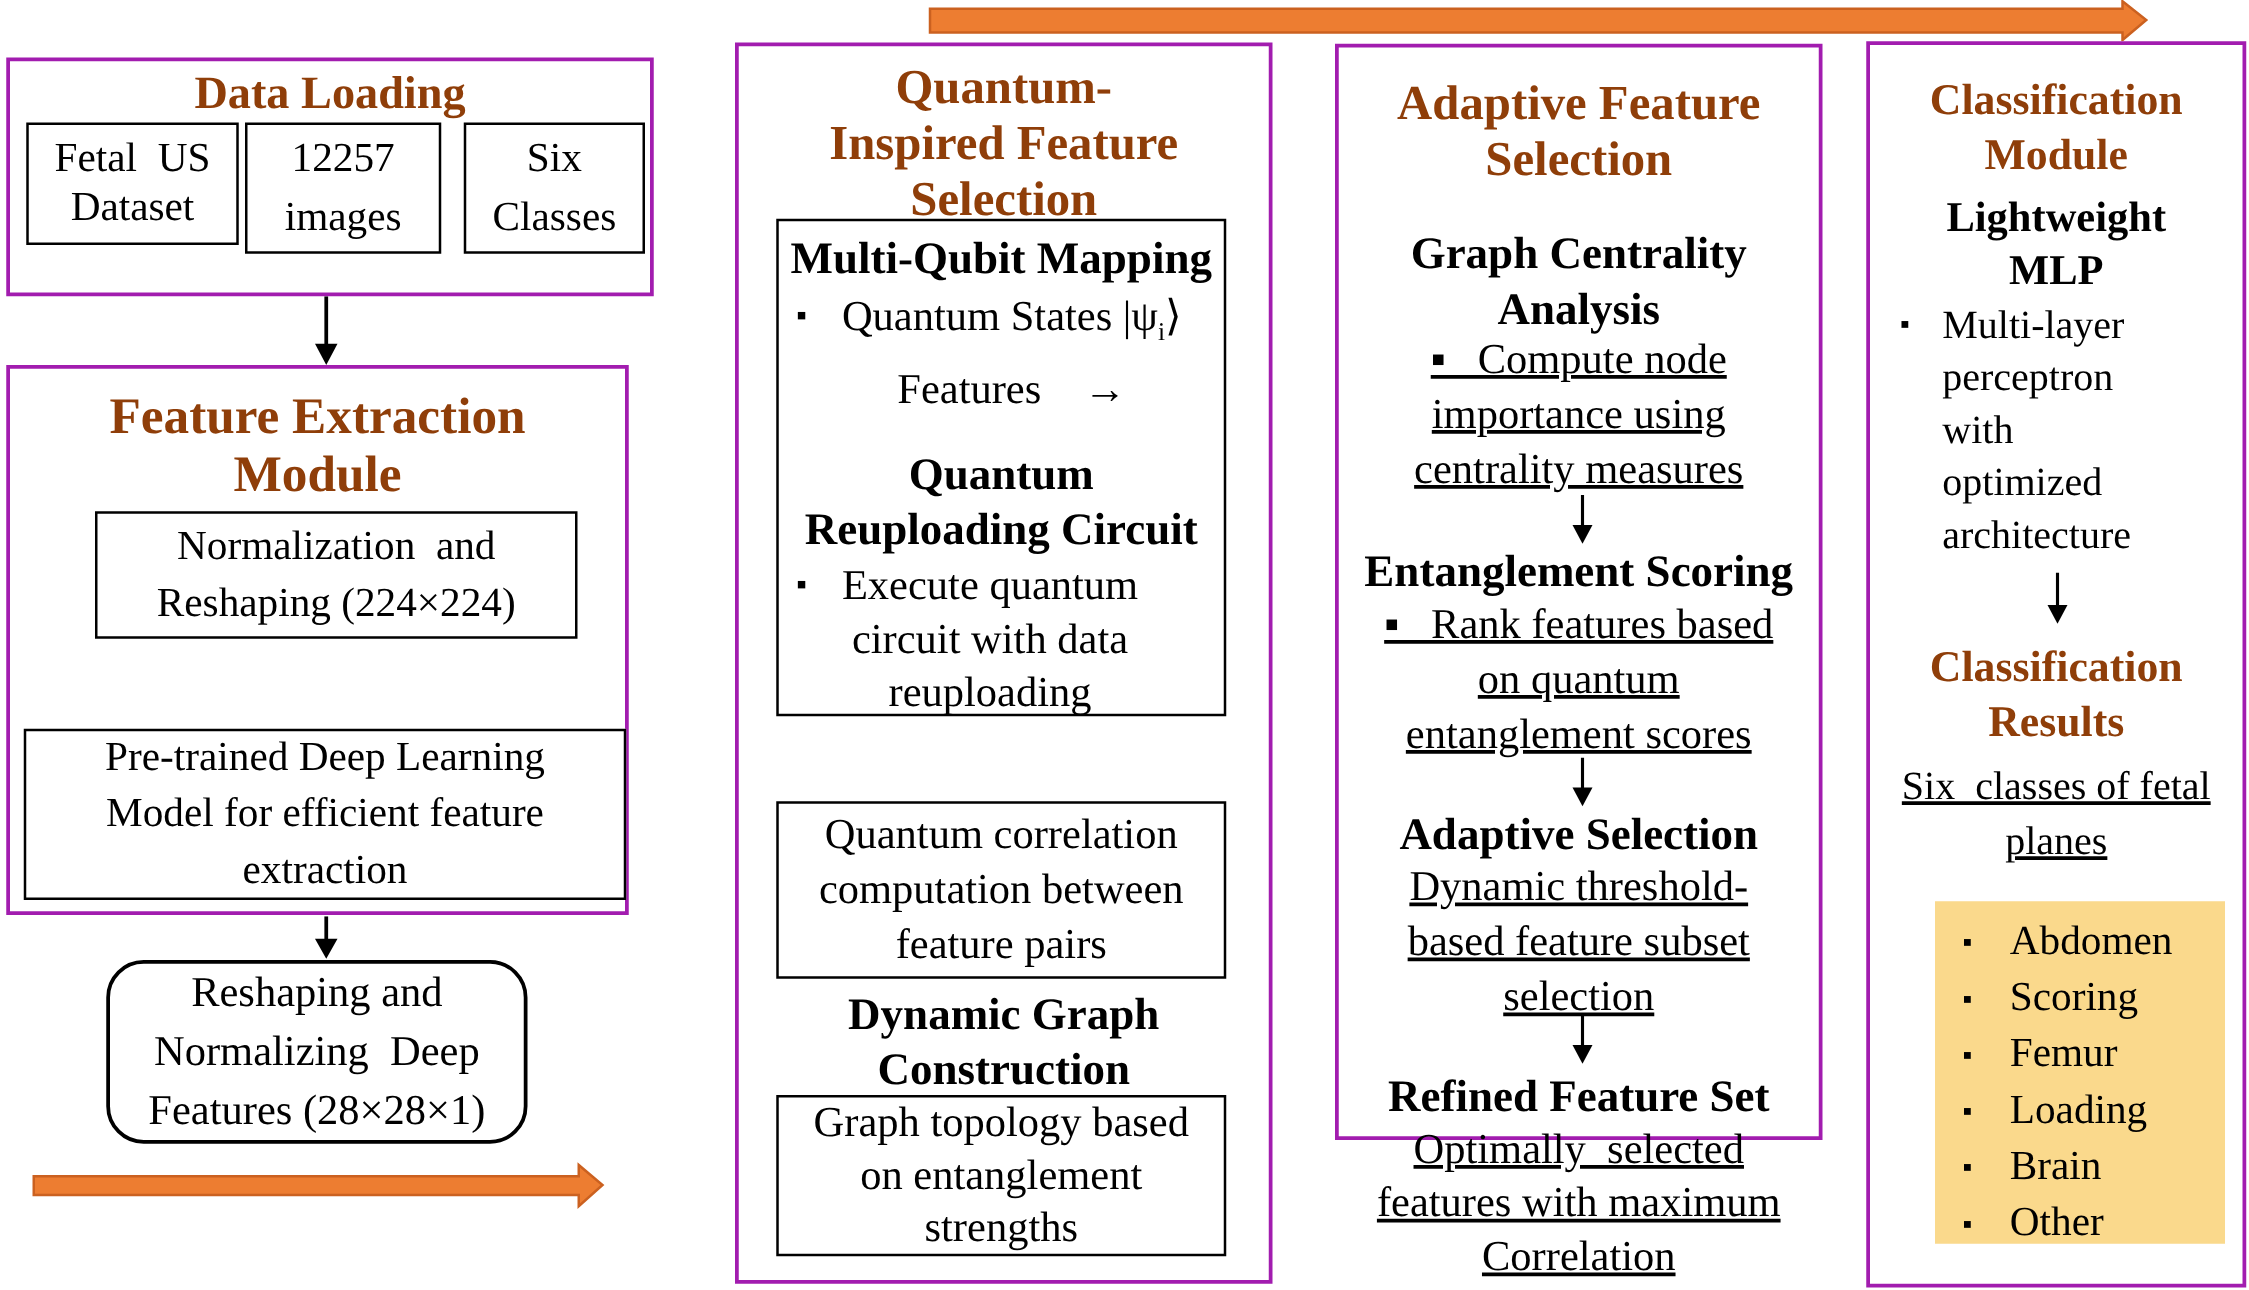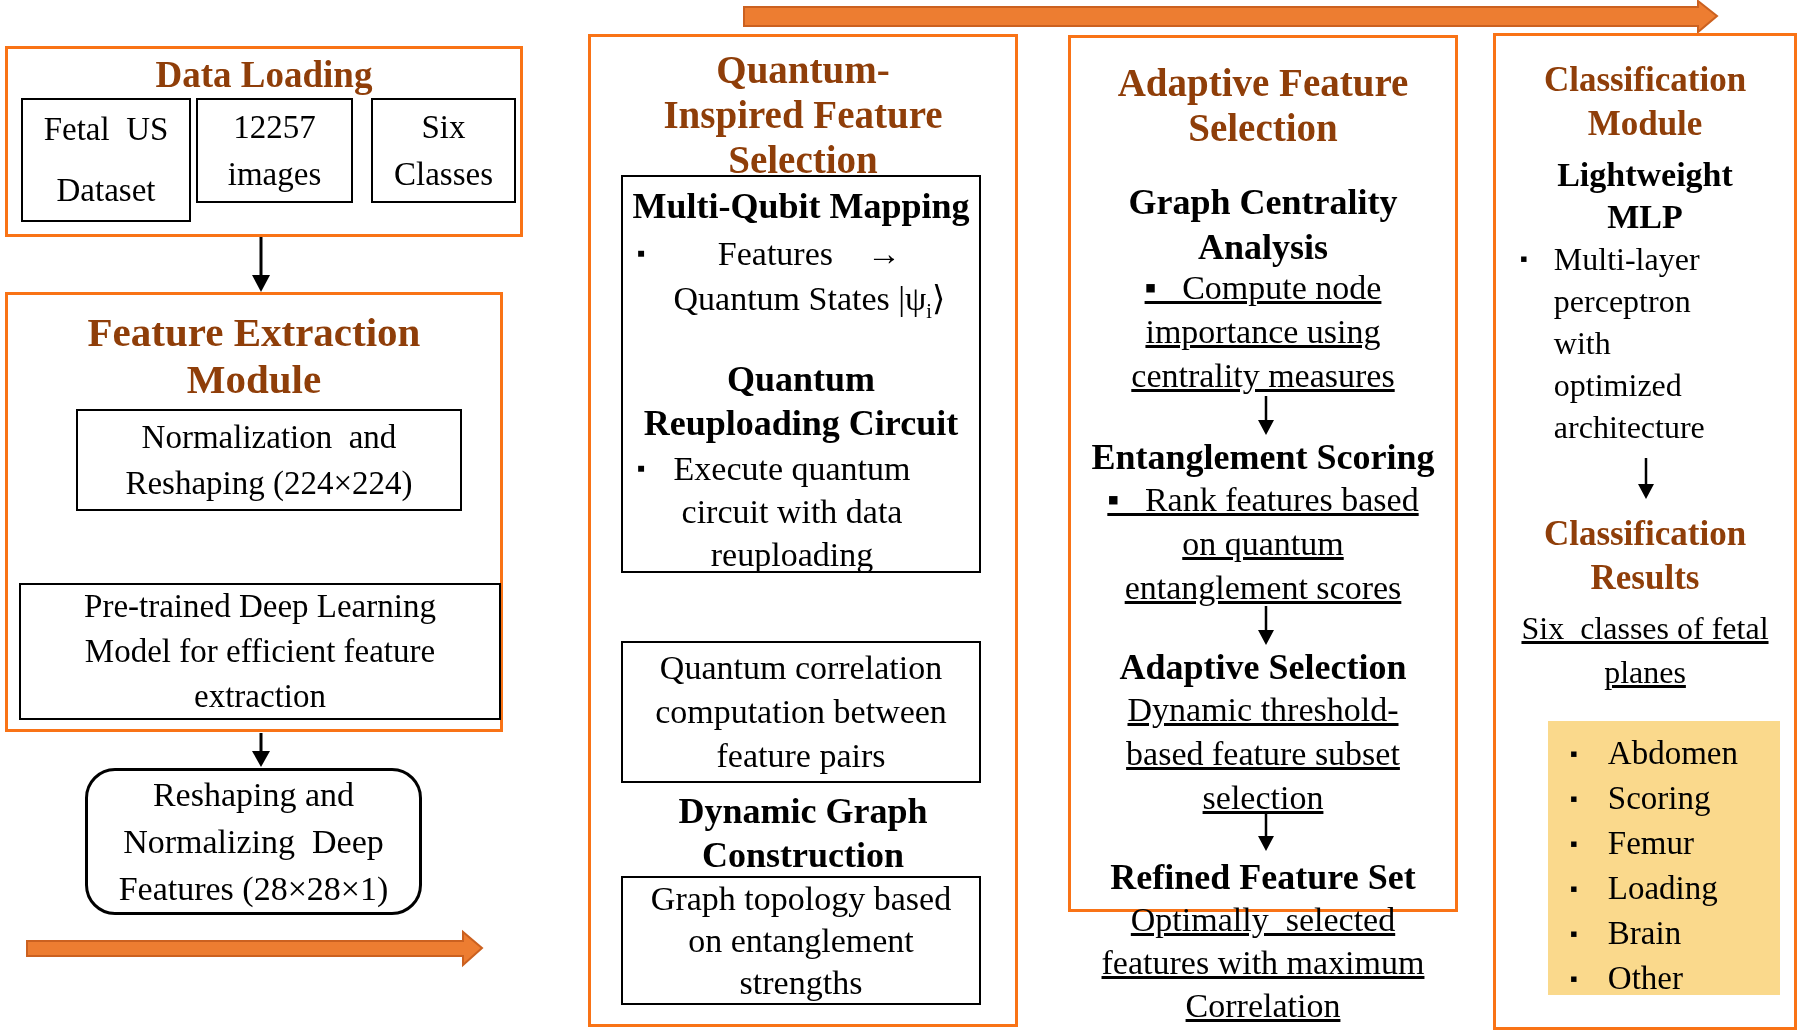--- a/index.html
+++ b/index.html
@@ -6,21 +6,21 @@
     --heading:#8F3E09;
     --orange:#ED7D31;
     --orange_dark:#CB6120;
     --gold:#FAD98C;
     --ink:#000000;
   }
   html,body{margin:0;padding:0;background:#ffffff;}
   body{font-family:"Liberation Serif","DejaVu Serif",serif;color:var(--ink);}
   .canvas{position:relative;width:1799px;height:1032px;background:#fff;overflow:hidden;}
   .abs{position:absolute;}
-  .box{position:absolute;border:3px solid #f97316;background:#fff;box-sizing:border-box;}
+  .box{position:absolute;border:3px solid #a21caf;background:#fff;box-sizing:border-box;}
   .ibox{position:absolute;border:2px solid #000;background:#fff;box-sizing:border-box;
         display:flex;align-items:center;justify-content:center;text-align:center;}
   .rbox{position:absolute;border:3px solid #000;background:#fff;box-sizing:border-box;border-radius:30px;
         display:flex;align-items:center;justify-content:center;text-align:center;}
   .ml{white-space:pre-line;}
   .title{color:var(--heading);font-weight:bold;text-align:center;}
   .bhead{font-weight:bold;text-align:center;}
   .centered{text-align:center;text-decoration:underline;}
   .brow{display:flex;align-items:flex-start;}
   .sq{flex:0 0 auto;line-height:1;}
@@ -41,21 +41,21 @@
   <svg class="abs" style="left:740px;top:0px" width="985" height="36">
     <polygon class="orange" points="4,7 958,7 958,1 977,16 958,32 958,26 4,26"></polygon>
   </svg>
 
   <svg class="abs" style="left:24px;top:928px" width="465" height="44">
     <polygon class="orange" points="3,13 439,13 439,4 458,20 439,37 439,28 3,28"></polygon>
   </svg>
 
   <div class="box" style="left:5px;top:46px;width:518px;height:191px">
     <div class="title" style="font-size:37px;margin-top:4px">Data Loading</div>
-    <div class="ibox ml" style="left:13px;top:49px;width:170px;height:124px;font-size:33px;line-height:61px">Fetal&nbsp; US
+    <div class="ibox ml" style="left:13px;top:49px;width:170px;height:98px;font-size:33px;line-height:39px">Fetal&nbsp; US
 Dataset</div>
     <div class="ibox ml" style="left:188px;top:49px;width:157px;height:105px;font-size:33px;line-height:47px">12257
 images</div>
     <div class="ibox ml" style="left:363px;top:49px;width:145px;height:105px;font-size:33px;line-height:47px">Six
 Classes</div>
   </div>
 
   <svg class="abs" style="left:246px;top:237px" width="30" height="56">
     <line class="aline" x1="15" y1="0" x2="15" y2="40"></line>
     <polygon class="ahead" points="6,38 24,38 15,55"></polygon>
@@ -83,22 +83,22 @@
   <div class="box" style="left:588px;top:34px;width:430px;height:993px">
     <div class="title ml abs fullw" style="top:10px;font-size:39px;line-height:45px">Quantum-
 Inspired Feature
 Selection</div>
 
     <div class="ibox" style="left:30px;top:138px;width:360px;height:398px;display:block">
       <div class="bhead abs fullw" style="top:8px;font-size:36px">Multi-Qubit Mapping</div>
       <div class="brow abs" style="left:14px;top:54px;width:336px;font-size:34px;line-height:45px">
         <span class="sq" style="font-size:24px;margin-top:10px">▪</span>
         <div style="margin-left:28px">
+          <div><span>Quantum States |ψ</span><sub class="ket">i</sub><span>⟩</span></div>
           <div>Features&nbsp;&nbsp;&nbsp;&nbsp;→</div>
-          <div><span>Quantum States |ψ</span><sub class="ket">i</sub><span>⟩</span></div>
         </div>
       </div>
       <div class="bhead ml abs fullw" style="top:180px;font-size:36px;line-height:44px">Quantum
 Reuploading Circuit</div>
       <div class="brow abs" style="left:14px;top:270px;width:336px;font-size:34px;line-height:43px">
         <span class="sq" style="font-size:24px;margin-top:9px">▪</span>
         <div class="ml" style="margin-left:28px">Execute quantum
 circuit with data
 reuploading</div>
       </div>

